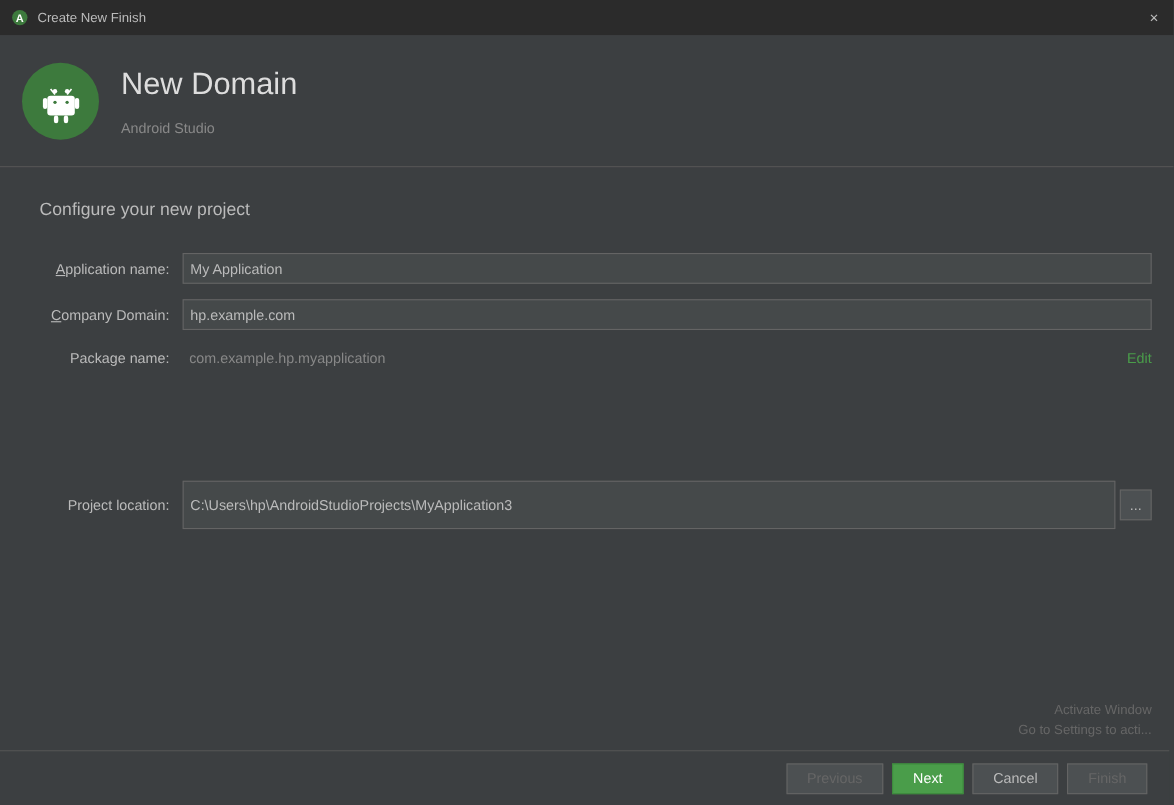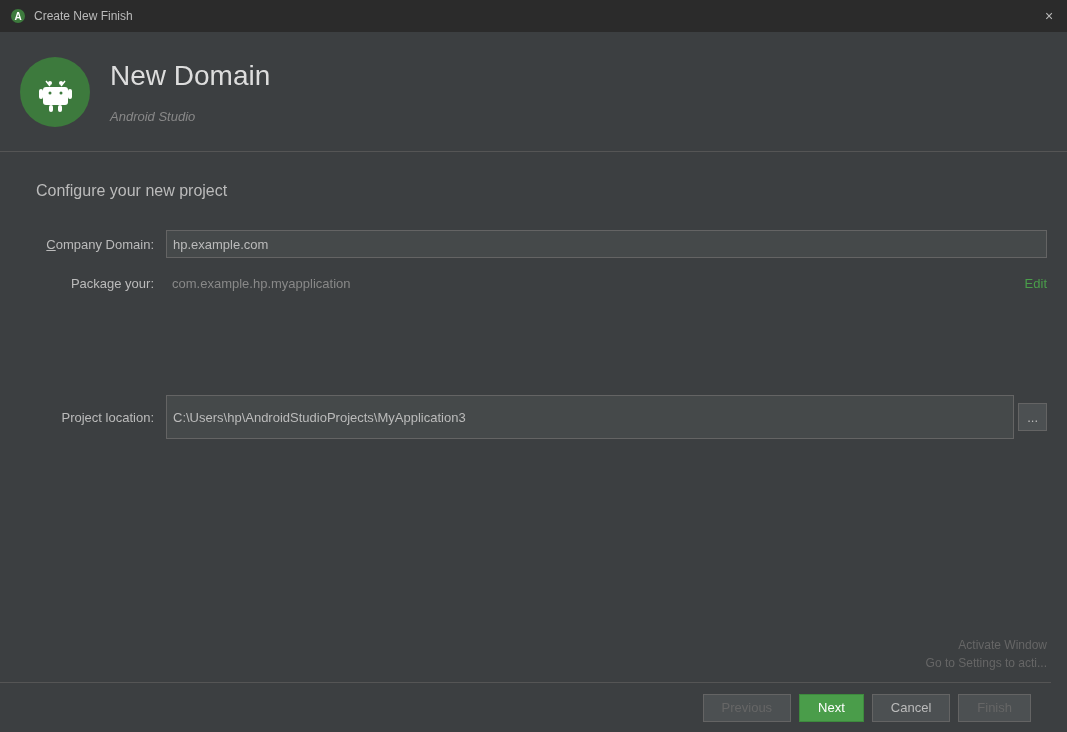--- a/index.html
+++ b/index.html
@@ -92,21 +92,20 @@
       font-size: 28px;
       font-weight: 300;
       color: #dddddd;
       line-height: 1.2;
     }
 
     .header-subtitle {
       font-size: 13px;
       color: #888;
       margin-top: 16px;
-      font-style: italic;
     }
 
     
     .main-content {
       padding: 30px 20px 20px 36px;
     }
 
     .section-title {
       font-size: 16px;
       color: #bbbbbb;
@@ -196,21 +195,21 @@
       display: flex;
       align-items: center;
       justify-content: center;
     }
 
     
     .footer {
       position: absolute;
       bottom: 0;
       left: 0;
-      right: 16px;
+      right: 4px;
       height: 50px;
       background: #3c3f41;
       border-top: 1px solid #555;
       display: flex;
       align-items: center;
       justify-content: flex-end;
       padding: 0 20px;
       gap: 8px;
     }
 
@@ -288,30 +287,36 @@
   </div>
   <div class="header-text">
     <span class="header-title">New Domain</span>
     <span class="header-subtitle">Android Studio</span>
   </div>
 </div>
 
 <div class="main-content">
   <div class="section-title">Configure your new project</div>
 
+  <div class="form-row">
+    <label class="form-label">
+      <span class="underline">A</span><span>pplication name:</span>
+    </label>
+    <input class="form-input" type="text" value="My Application" style="">
+  </div>
 
   <div class="form-row">
     <label class="form-label">
       <span class="underline">C</span><span>ompany Domain:</span>
     </label>
     <input class="form-input" type="text" value="hp.example.com" style="">
   </div>
 
   <div class="form-row">
-    <label class="form-label">Package your:</label>
+    <label class="form-label">Package name:</label>
     <span class="package-value">com.example.hp.myapplication</span>
     <a class="edit-link">Edit</a>
   </div>
 
   <div class="location-row">
     <label class="form-label">Project location:</label>
     <div class="location-input-wrapper">
       <input class="location-input" type="text" value="C:\Users\hp\AndroidStudioProjects\MyApplication3" style="">
       <button class="browse-button">...</button>
     </div>

